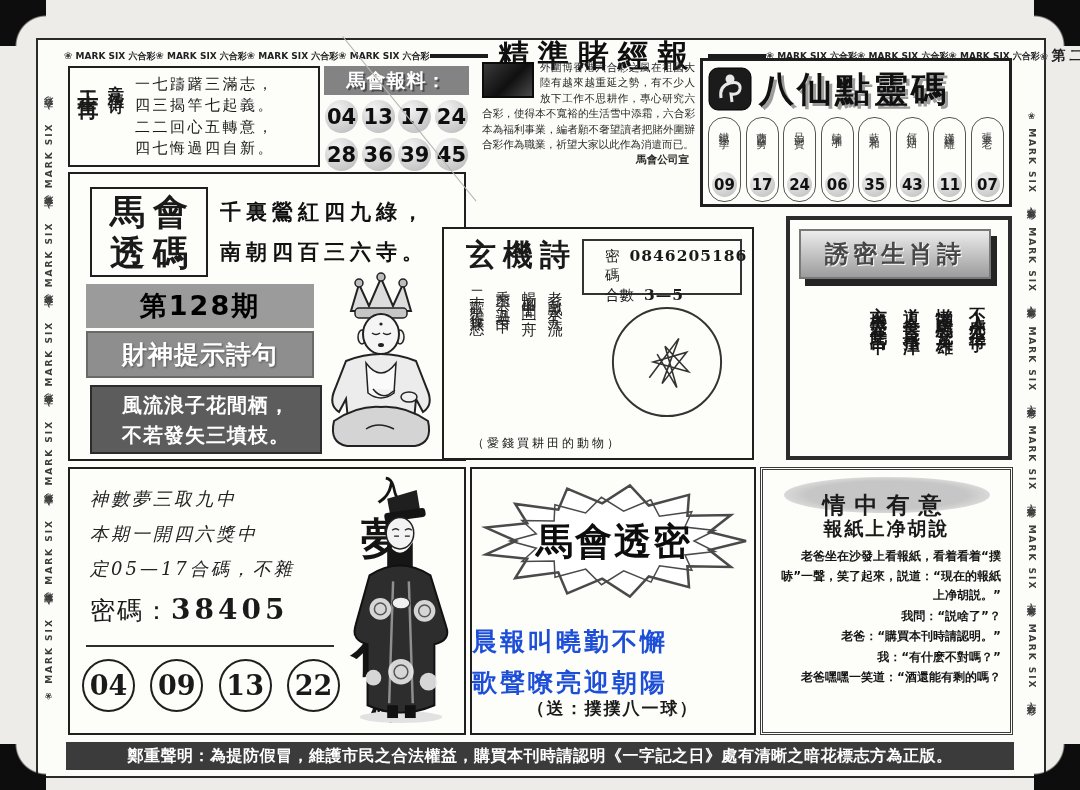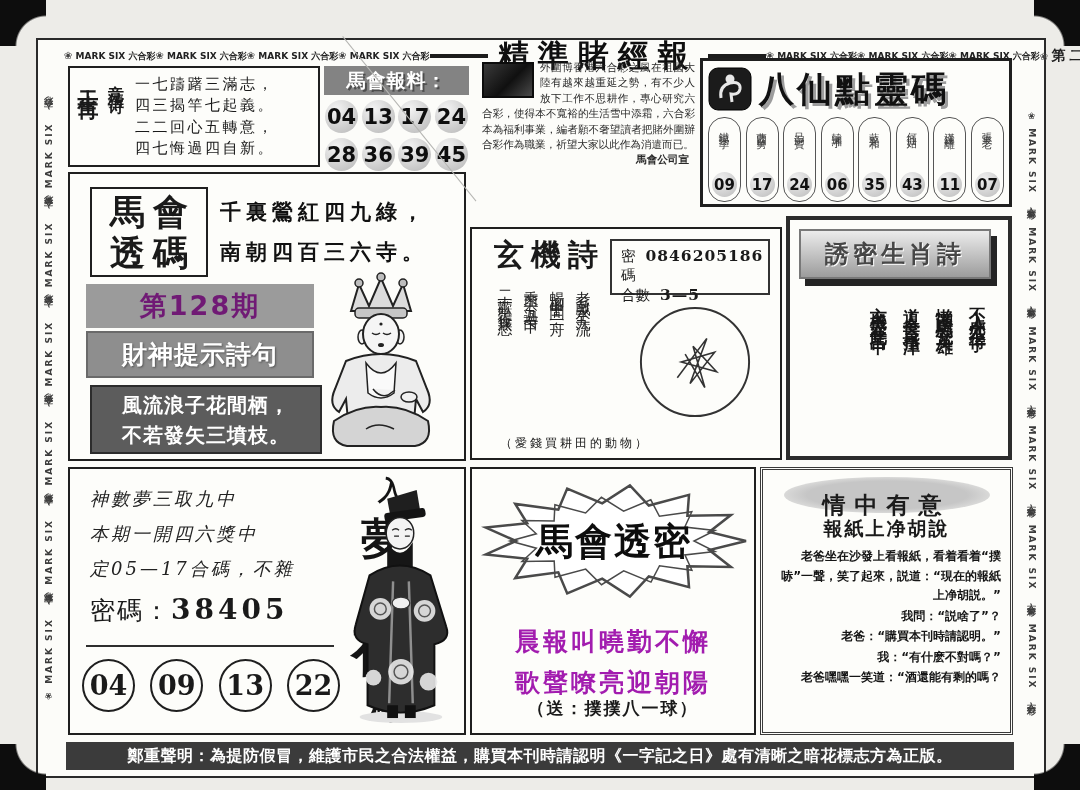--- a/index.html
+++ b/index.html
@@ -63,34 +63,34 @@
   .cap-name{writing-mode:vertical-rl;font-family:"DejaVu Serif",serif;font-size:10.5px;letter-spacing:3px;color:#3a3a3a;}
   .cap-num{width:25px;height:25px;border-radius:50%;display:flex;align-items:center;justify-content:center;
            background:radial-gradient(circle at 35% 28%,#f0f0f0,#bcbcbc);font-size:15px;font-weight:bold;color:#111;}
   
   .bigleft{left:68px;top:172px;width:398px;height:289px;}
   .code-box{position:absolute;left:20px;top:13px;width:114px;height:86px;border:2px solid #1f1f1f;
             display:flex;flex-direction:column;align-items:center;justify-content:center;
             font-family:"DejaVu Serif",serif;font-weight:900;font-size:35px;line-height:41px;letter-spacing:8px;text-indent:8px;}
   .code-poem{position:absolute;left:150px;top:18px;width:240px;font-family:"DejaVu Serif",serif;font-weight:bold;
              font-size:21px;letter-spacing:5px;line-height:40px;color:#111;}
-  .issue-banner{position:absolute;left:16px;top:110px;width:228px;height:44px;background:#9b9b9b;color:#701a75;
+  .issue-banner{position:absolute;left:16px;top:110px;width:228px;height:44px;background:#9b9b9b;color:#000000;
                 font-weight:900;font-size:27px;display:flex;align-items:center;justify-content:center;letter-spacing:2px;}
   .caishen-banner{position:absolute;left:16px;top:157px;width:228px;height:47px;background:#8e8e8e;border:2px solid #6a6a6a;
                   box-sizing:border-box;color:#fff;font-weight:900;font-size:25px;display:flex;align-items:center;
                   justify-content:center;letter-spacing:1px;text-shadow:1px 1px 2px #555;}
   .caishen-poem{position:absolute;left:20px;top:211px;width:232px;height:69px;background:#5c5c5c;border:2px solid #2c2c2c;
                 box-sizing:border-box;color:#fff;font-weight:900;font-size:20px;line-height:30px;letter-spacing:1px;
                 display:flex;flex-direction:column;align-items:center;justify-content:center;}
   .buddha{position:absolute;right:8px;bottom:4px;width:150px;height:184px;}
   
-  .mystery{left:470px;top:227px;width:312px;height:233px;}
+  .mystery{left:442px;top:227px;width:312px;height:233px;}
   .mystery-title{position:absolute;left:22px;top:6px;font-family:"DejaVu Serif",serif;font-size:30px;font-weight:900;letter-spacing:7px;}
   .pw-box{position:absolute;right:10px;top:10px;width:160px;height:56px;border:2px solid #333;box-sizing:border-box;
-          font-family:"DejaVu Serif",serif;font-size:14.5px;padding:5px 9px;display:flex;flex-direction:column;justify-content:space-around;}
+          font-family:"DejaVu Serif",serif;font-size:14.5px;padding:5px 21px;display:flex;flex-direction:column;justify-content:space-around;}
   .pw-row{display:flex;gap:10px;align-items:baseline;}
   .pw-val{font-weight:bold;letter-spacing:1px;font-size:15.5px;}
   .mystery-cols{position:absolute;left:16px;top:50px;height:152px;writing-mode:vertical-rl;
                 font-family:"DejaVu Serif",serif;font-size:15px;color:#222;}
   .mystery-cols div{margin:0 7px;letter-spacing:5px;}
   .doodle{position:absolute;right:26px;top:74px;width:118px;height:118px;}
   .mystery-hint{position:absolute;left:0;right:0;bottom:6px;font-family:"DejaVu Serif",serif;
                 font-size:12px;letter-spacing:3px;padding-left:28px;}
   
   .secret-zodiac{left:786px;top:216px;width:226px;height:244px;border-width:4px;border-color:#2c2c2c;}
@@ -117,22 +117,22 @@
   .dc1{font-size:44px;margin-top:2px;}
   .dc2{font-size:21px;color:#555;margin:6px 0 0 6px;}
   .dc3{font-size:62px;margin-top:2px;}
   .dc4{font-size:24px;margin-top:6px;}
   .deity{position:absolute;right:6px;top:6px;width:118px;height:254px;}
   
   .club-secret{left:470px;top:467px;width:286px;height:268px;}
   .burst-wrap{position:absolute;left:3px;top:8px;width:278px;height:132px;}
   .burst-text{position:absolute;left:0;top:40px;width:278px;text-align:center;font-size:37px;font-weight:900;
               letter-spacing:2px;color:#0d0d0d;font-family:"DejaVu Serif",serif;}
-  .cs-poem{position:absolute;left:0;right:0;top:152px;text-align:center;font-weight:900;font-size:25px;
-           letter-spacing:3px;line-height:41px;color:#a21caf;}
+  .cs-poem{position:absolute;left:0;right:0;top:152px;text-align:left;font-weight:900;font-size:25px;
+           letter-spacing:3px;line-height:41px;color:#1d4ed8;}
   .cs-gift{position:absolute;left:0;right:0;bottom:13px;text-align:center;font-size:17px;font-weight:bold;letter-spacing:2px;}
   
   .joke{left:760px;top:467px;width:253px;height:268px;border:3px double #3a3a3a;padding:7px 9px;}
   .joke-ellipse{width:206px;height:36px;margin:0 auto;border-radius:50%;
                 background:radial-gradient(ellipse at center,#c6c6c6 55%,rgba(250,250,248,0) 100%);
                 display:flex;align-items:center;justify-content:center;}
   .joke-title{font-family:"DejaVu Serif",serif;font-size:23px;font-weight:900;letter-spacing:9px;color:#1c1c1c;margin-top:20px;}
   .joke-headline{text-align:center;font-size:19px;font-weight:900;letter-spacing:2px;margin:3px 0 5px 0;}
   .joke-body p{margin:0 0 1px 0;font-size:12px;line-height:19.5px;font-weight:bold;color:#151515;text-align:right;}
   .joke-body p.indent{text-indent:2em;}

